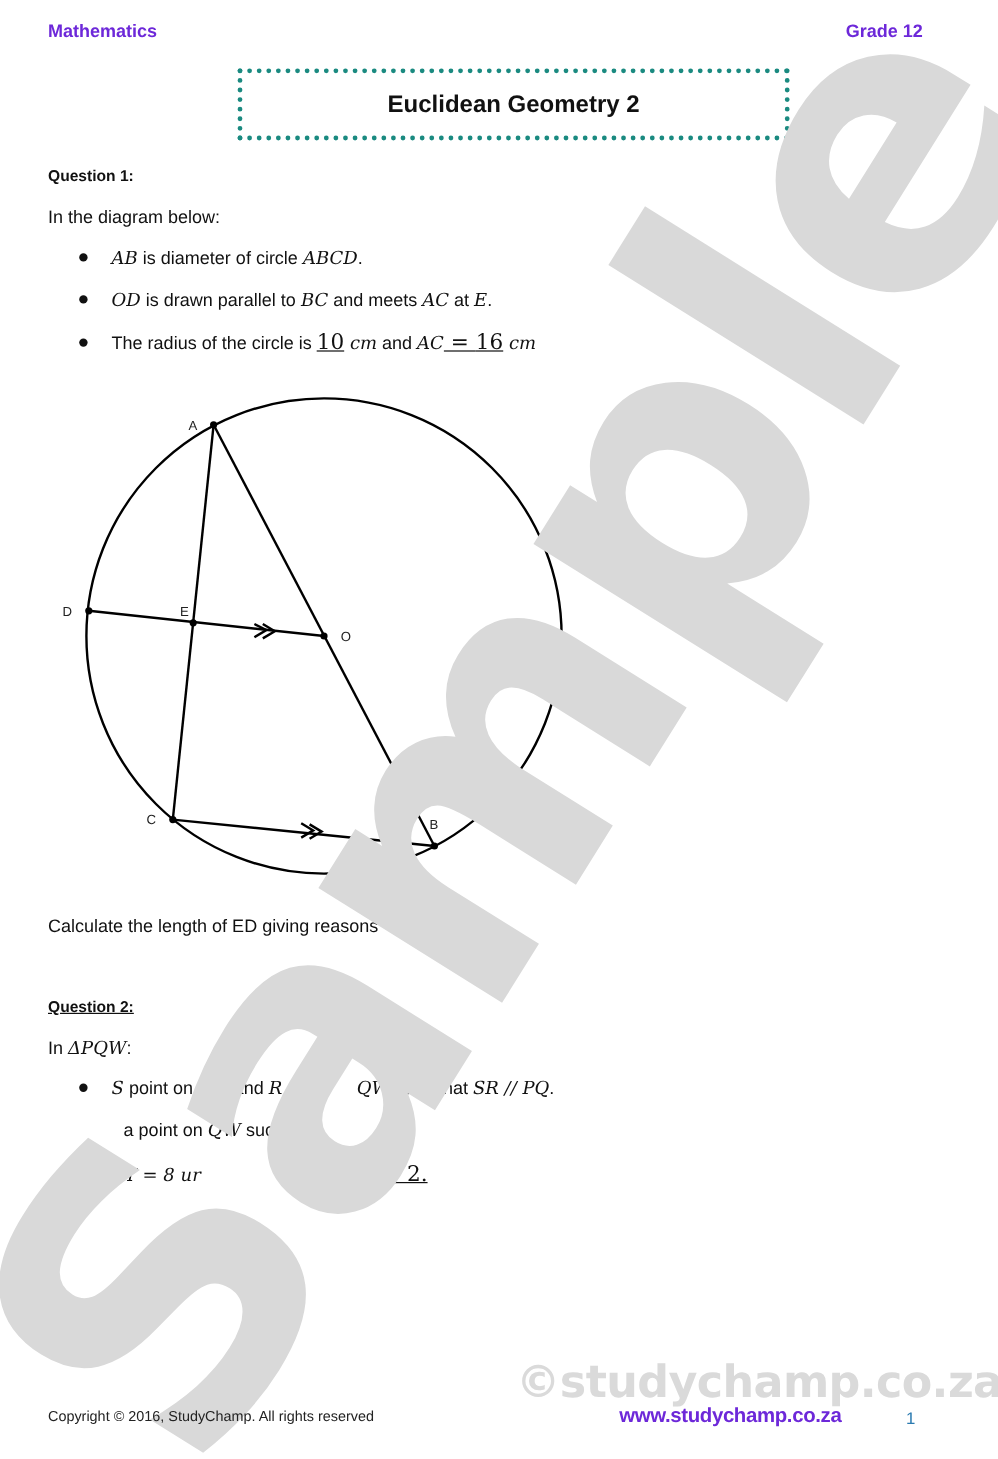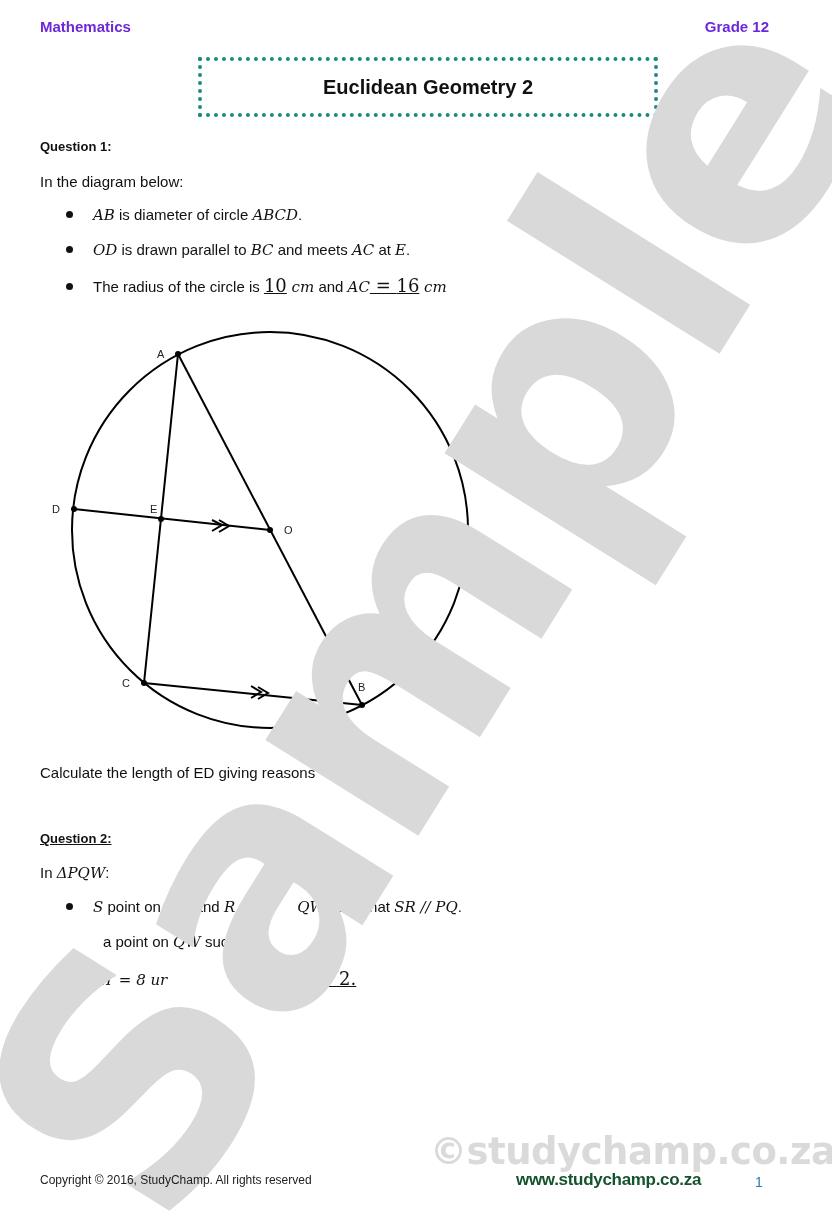--- a/index.html
+++ b/index.html
@@ -137,21 +137,21 @@
       color: #222;
       white-space: nowrap;
       z-index: 6;
     }
     .footer-url {
       position: absolute;
       left: 516px;
       top: 1170px;
       font-size: 17px;
       font-weight: bold;
-      color: #14532d;
+      color: #6d28d9;
       letter-spacing: -0.3px;
       z-index: 6;
     }
     .footer-page {
       position: absolute;
       left: 755px;
       top: 1174px;
       font-size: 14px;
       color: #2a7ab0;
       z-index: 6;

